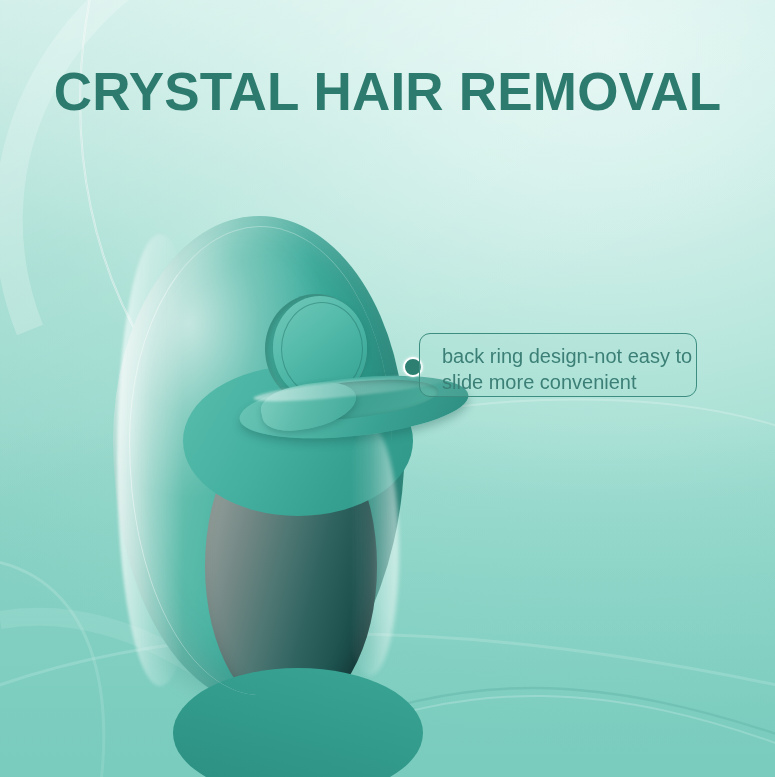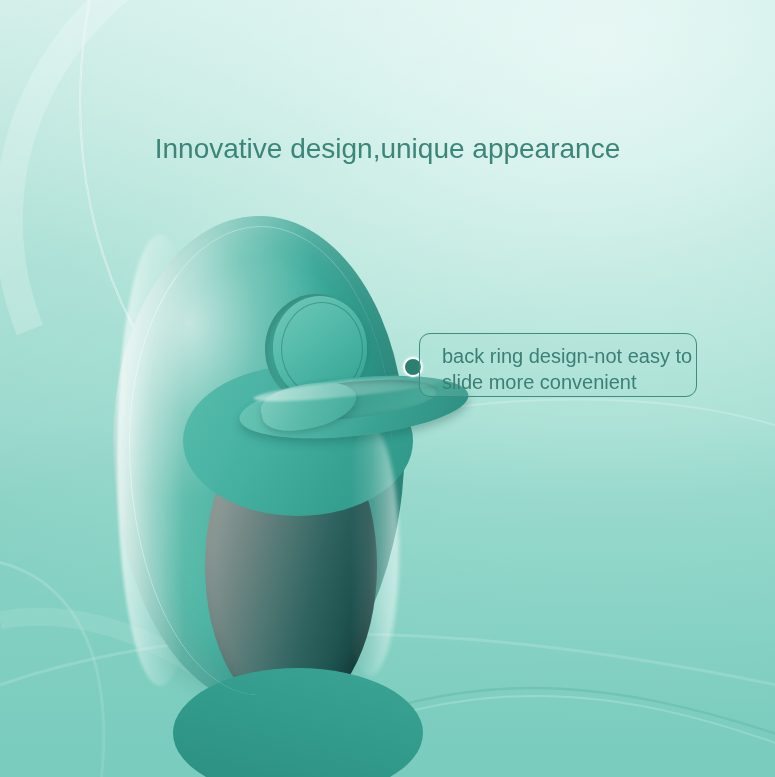--- a/index.html
+++ b/index.html
@@ -317,21 +317,21 @@
     <path d="M -40 700 C 160 618 430 610 800 690" fill="none" stroke="rgba(255,255,255,0.30)" stroke-width="3"></path>
 
     <path d="M 430 410 C 560 392 690 396 790 430" fill="none" stroke="rgba(255,255,255,0.22)" stroke-width="2"></path>
 
     <path d="M 0 620 C 120 600 240 680 320 777" fill="none" stroke="rgba(255,255,255,0.18)" stroke-width="18"></path>
   </svg>
 
   <div class="bg-bottom-wash"></div>
   <div class="bg-sheen"></div>
 
-  <div class="subtitle">Innovative design,unique appearance</div>
+  <div class="title">CRYSTAL HAIR REMOVAL</div>
 
   <div class="device-wrap">
     <div class="device-shadow"></div>
     <div class="device-body"></div>
     <div class="abrasive"></div>
     <div class="abrasive-mask"></div>
     <div class="abrasive-bottom-mask"></div>
     <div class="device-rim-left"></div>
     <div class="device-rim-right"></div>
     <div class="device-edge-line"></div>

